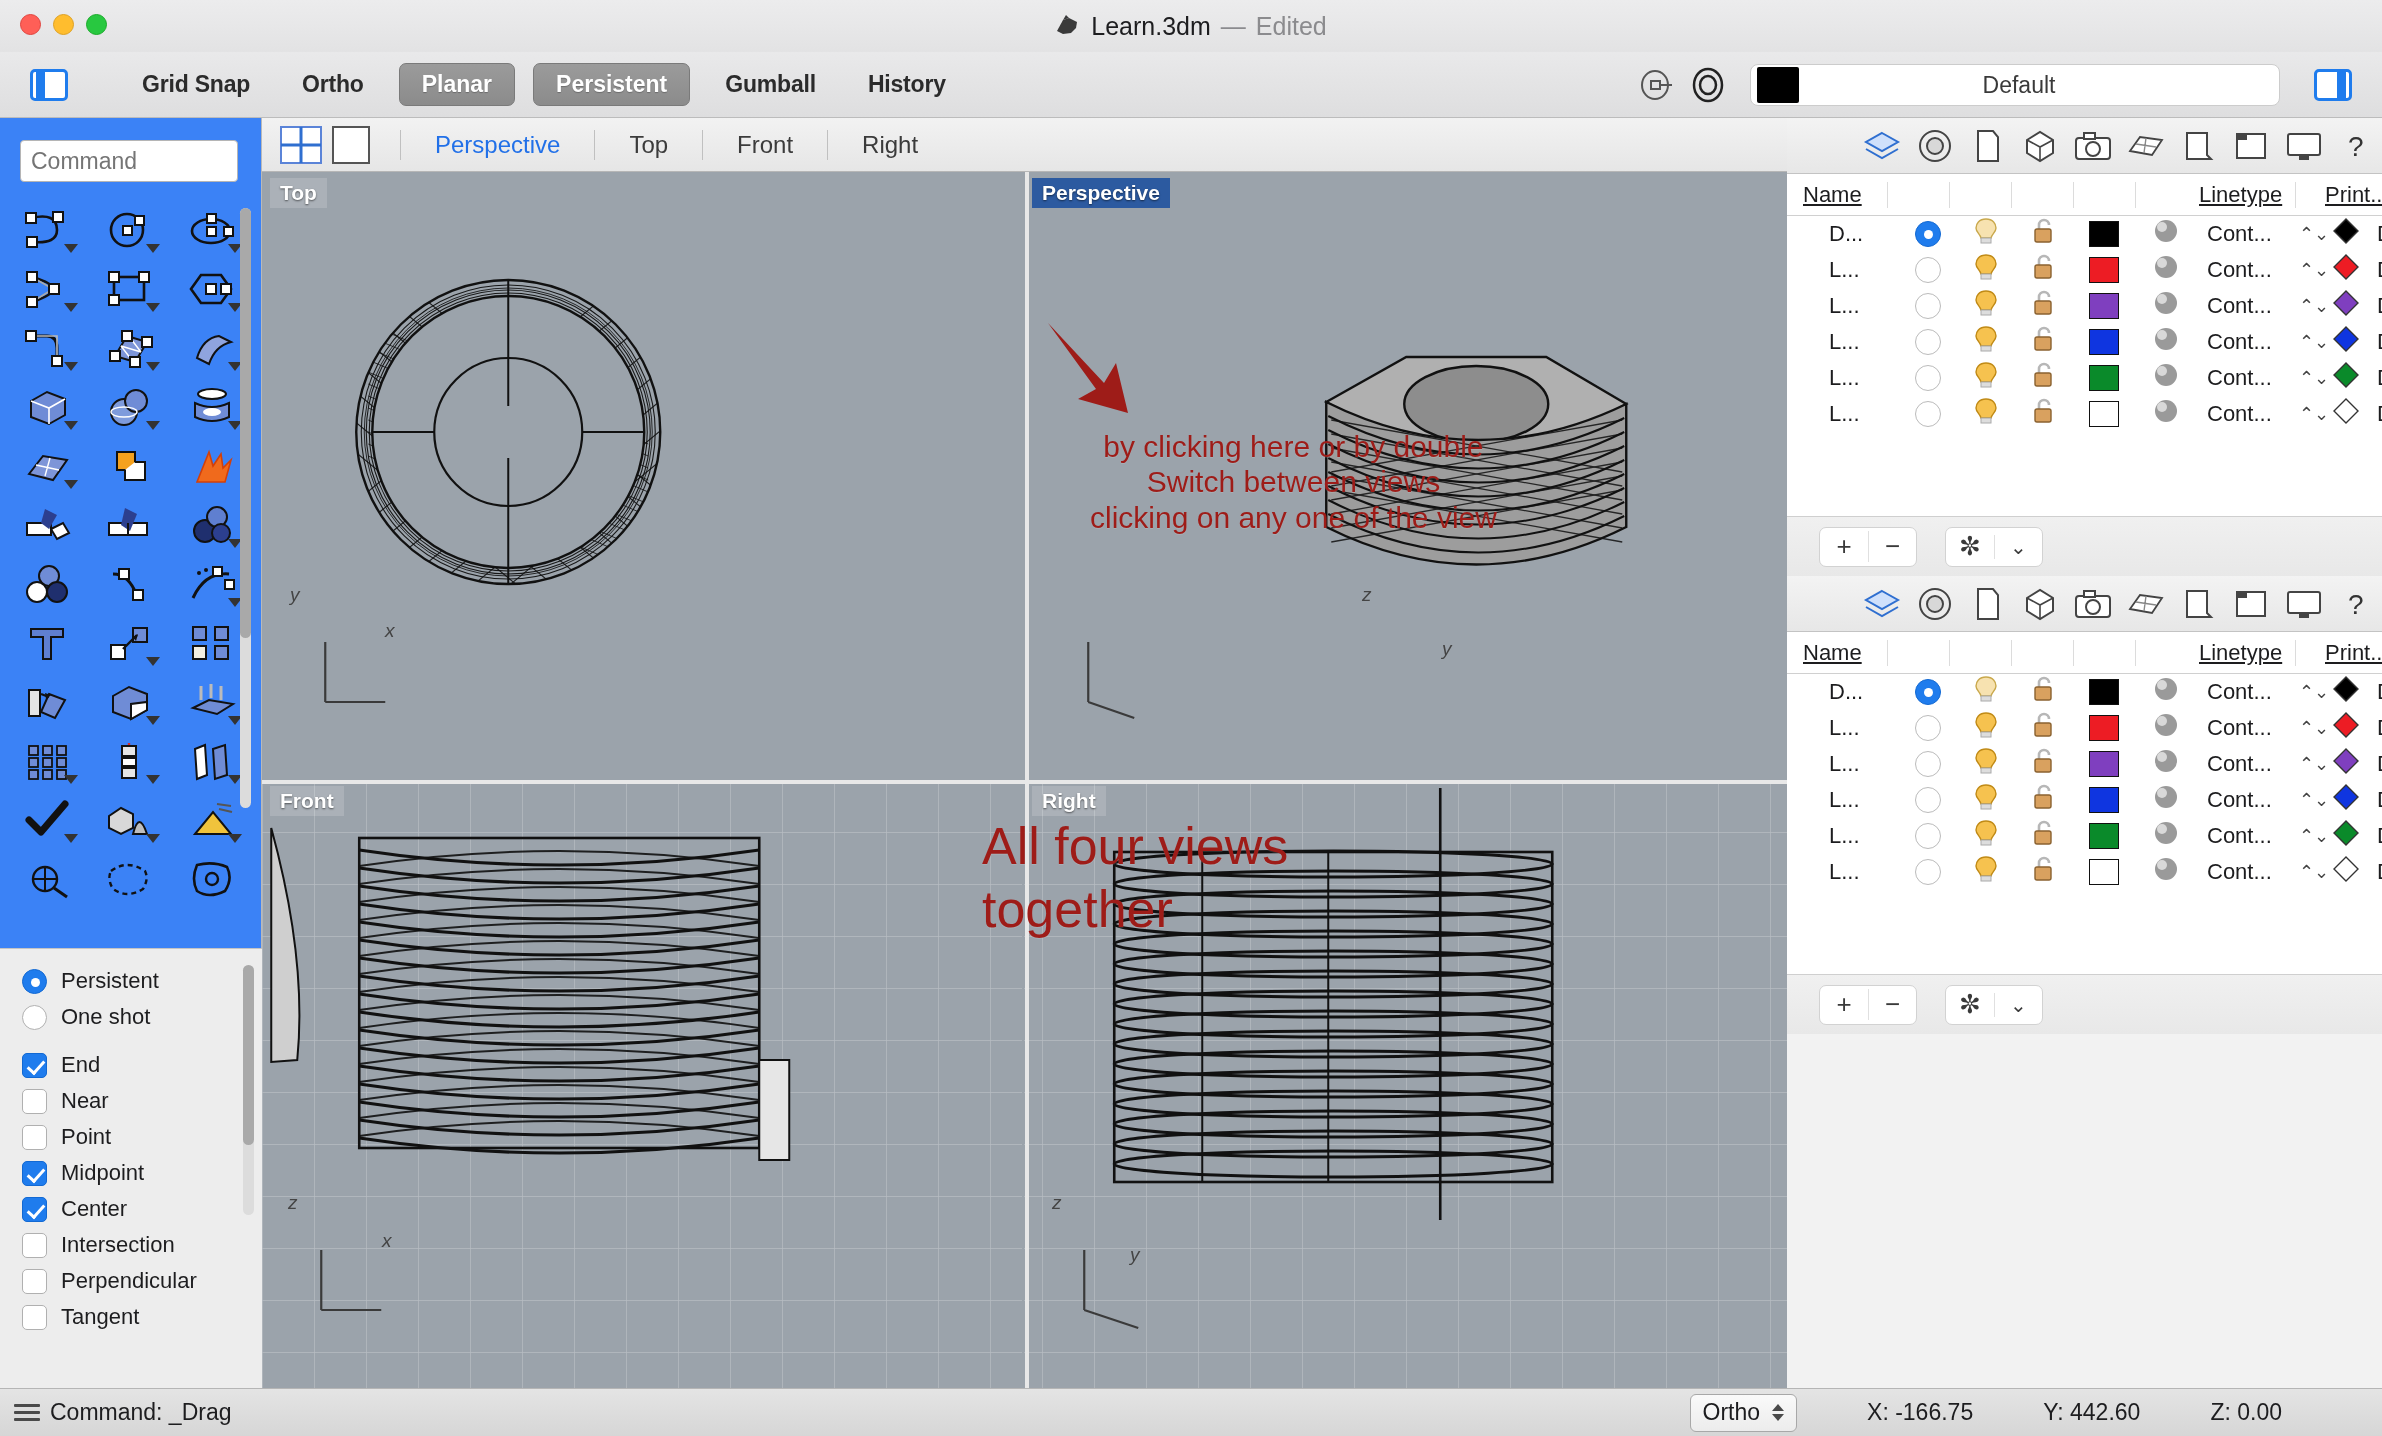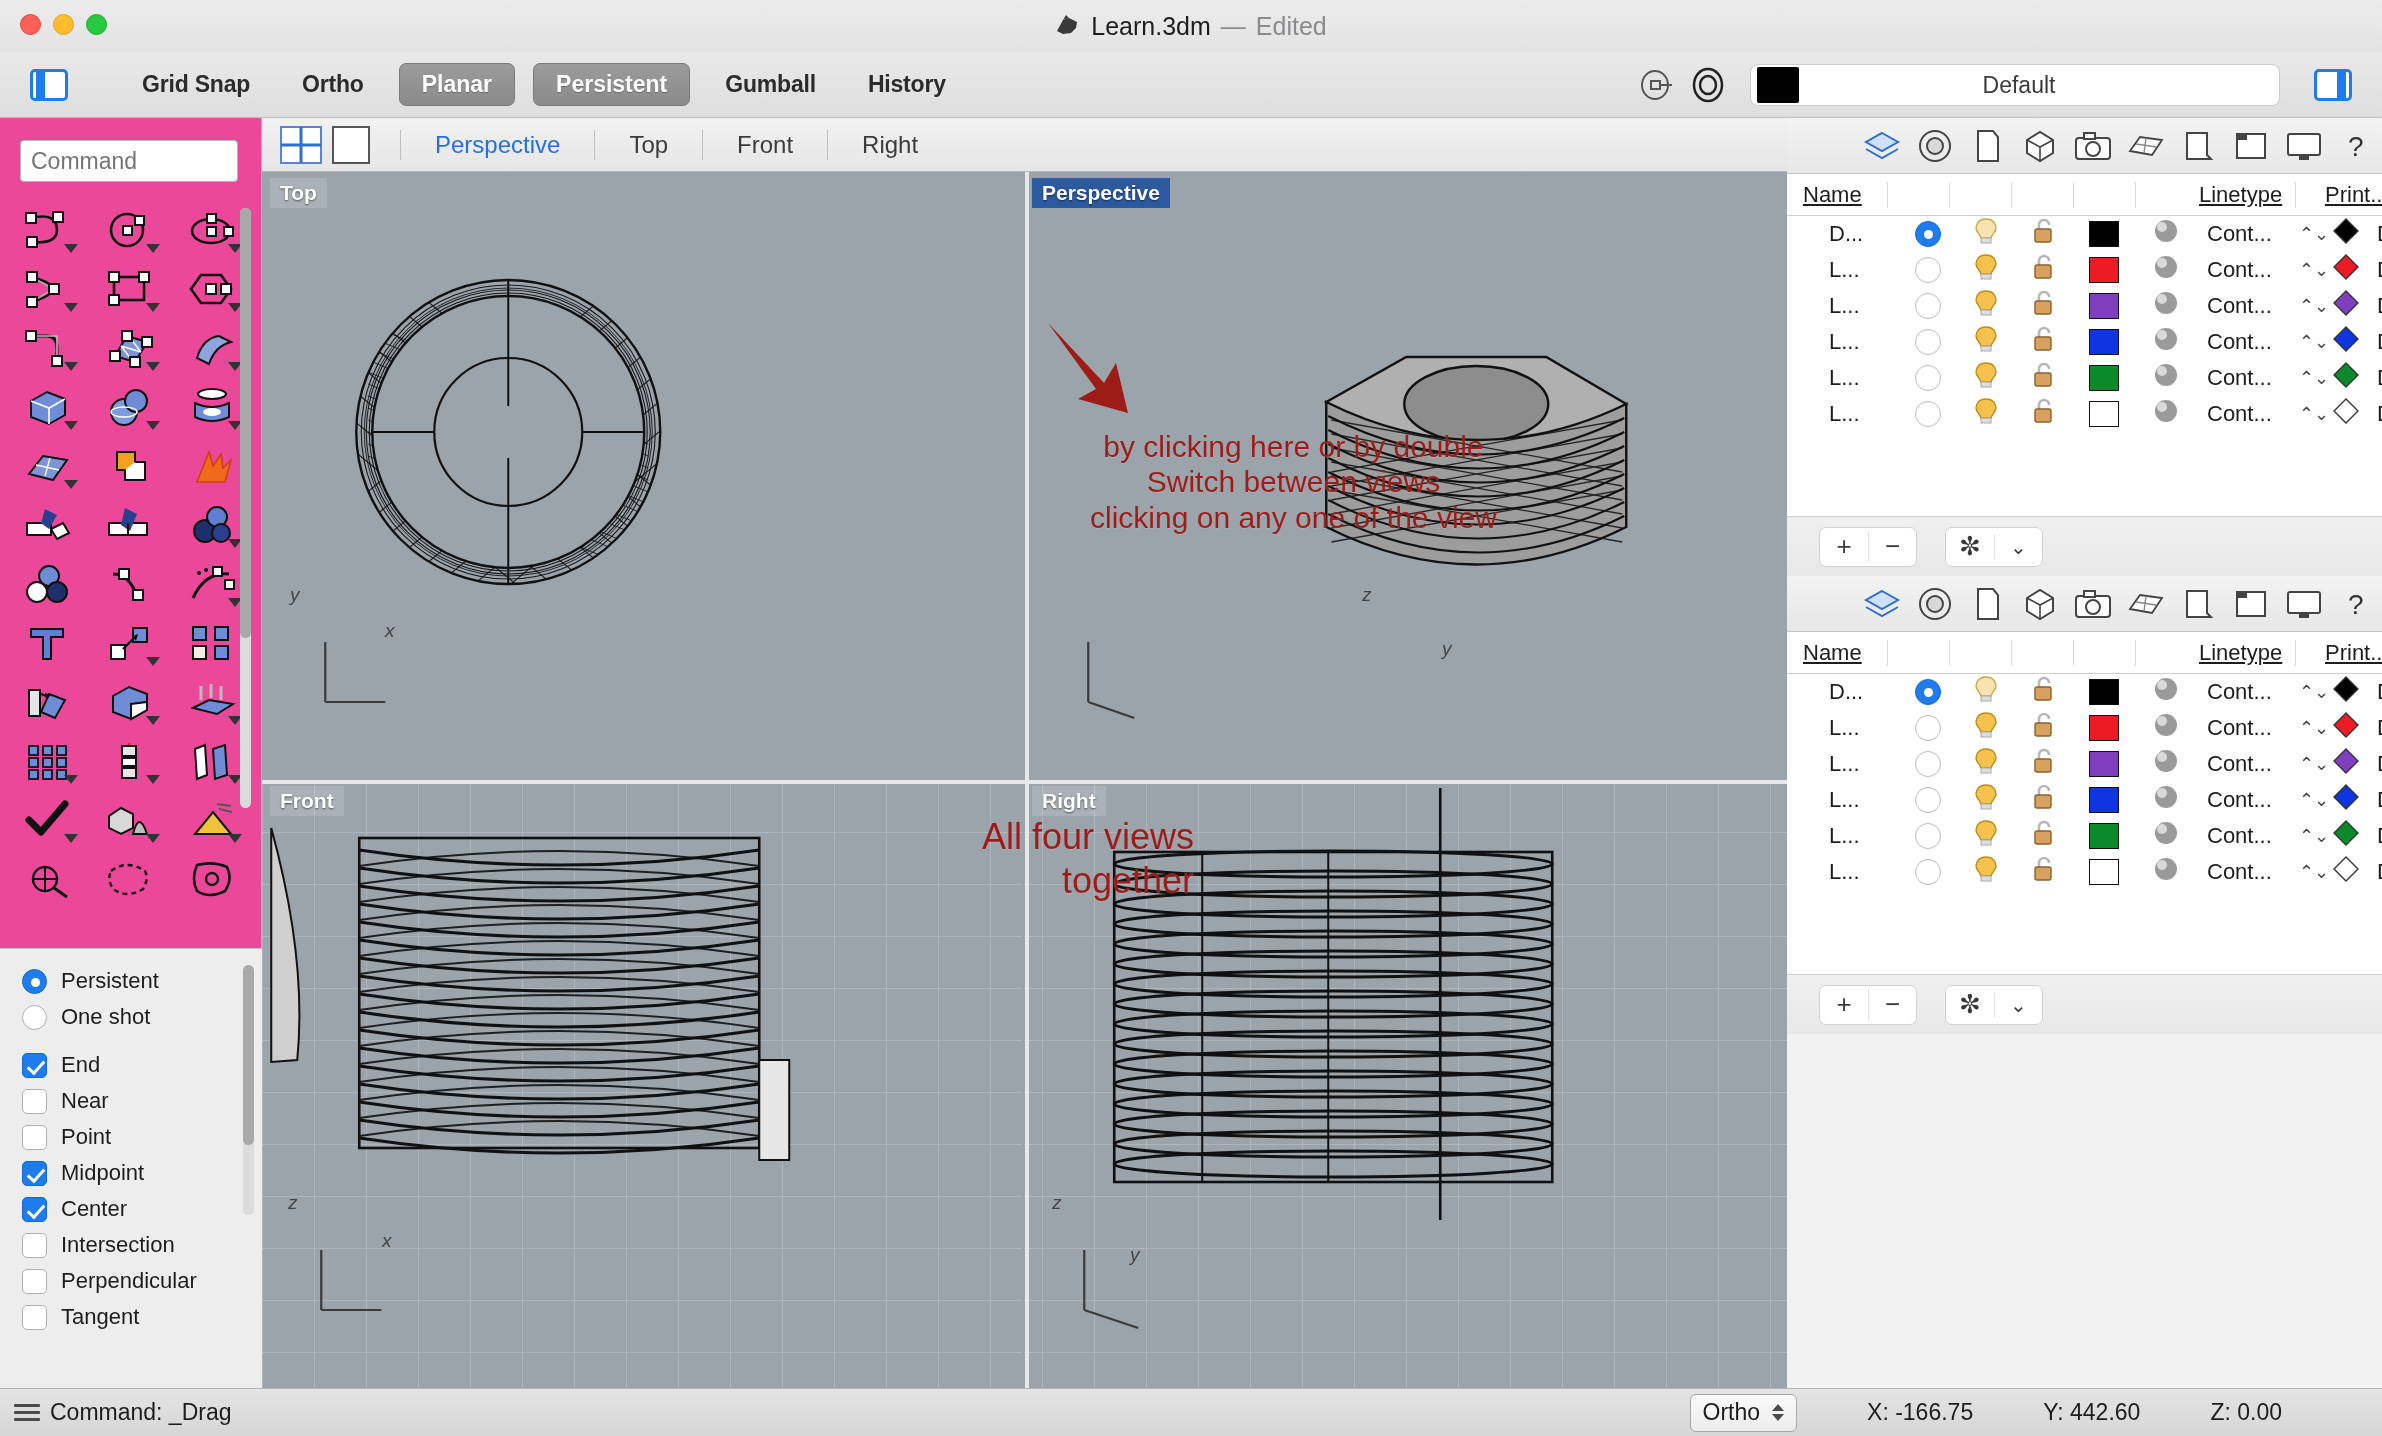--- a/index.html
+++ b/index.html
@@ -72,21 +72,21 @@
     width:38px; height:32px; border:3px solid #1f7ced; border-radius:5px;
     background:#fff; position:relative; margin:0 30px 0 34px;
   }
   .right-panel-toggle::after{
     content:""; position:absolute; right:3px; top:0; bottom:0; width:9px; background:#1f7ced;
   }
 
   
   .leftbar{
     position:absolute; left:0; top:118px; width:262px; bottom:48px;
-    background:#ec4899; border-right:1px solid #b9b9b9;
+    background:#3b82f6; border-right:1px solid #b9b9b9;
   }
   .cmd-wrap{ padding:22px 16px 10px 20px; }
   .cmd-input{
     width:218px; height:42px; border:1px solid #b5b5b5; border-radius:4px;
     background:#fff; font-size:23px; color:#9b9b9b; padding:0 10px;
     font-family:"Liberation Sans", sans-serif;
   }
   .tool-grid{
     position:absolute; left:0; top:82px; width:246px; height:680px;
     display:grid; grid-template-columns:repeat(3,82px);
@@ -158,21 +158,21 @@
   }
   .vplabel.sel{ background:#2c5aa0; }
   .axis-lab{ position:absolute; font-size:19px; color:#444; font-style:italic;}
 
   .anno{
     position:absolute; color:#9e1c18; font-weight:400;
     text-shadow:0 1px 0 rgba(255,255,255,.12);
     white-space:nowrap;
   }
   .anno-1{ font-size:30px; text-align:center; line-height:1.18; left:828px; top:257px;}
-  .anno-2{ font-size:36px; text-align:right; line-height:1.22; left:720px; top:643px;}
+  .anno-2{ font-size:52px; text-align:left; line-height:1.22; left:720px; top:643px;}
 
   
   .gridbg{ position:absolute; opacity:.28; }
 
   
   .rightwrap{ position:absolute; right:0; top:118px; width:595px; bottom:48px; background:#f2f2f2; }
   .panel{ position:relative; width:595px; background:#fff; }
   .panel-tabs{
     height:56px; background:linear-gradient(#f3f3f3,#e7e7e7);
     border-bottom:1px solid #c3c3c3; display:flex; align-items:center;

